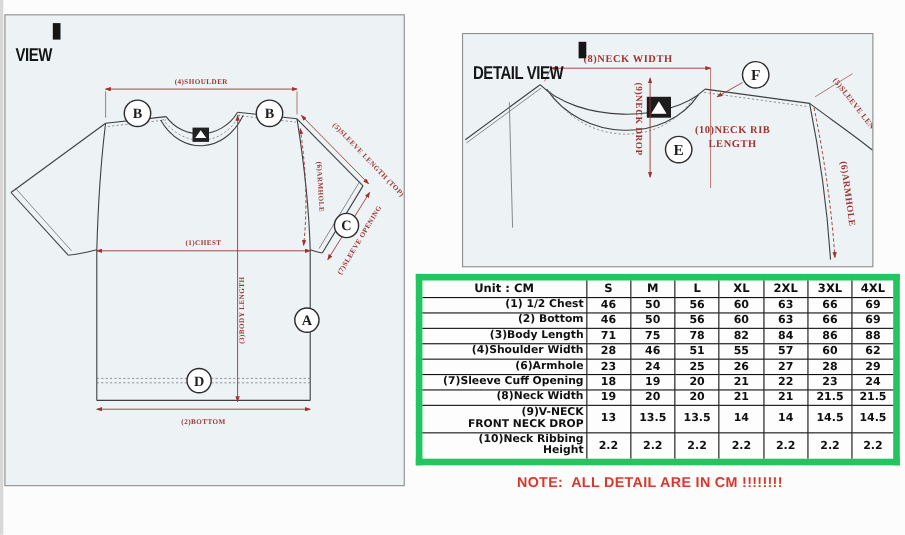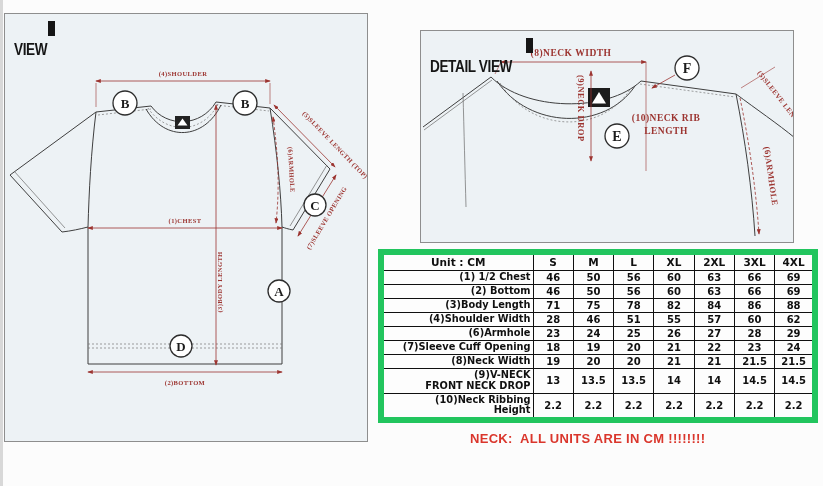--- a/index.html
+++ b/index.html
@@ -302,14 +302,14 @@
           <td class="val">2.2</td>
           <td class="val">2.2</td>
           <td class="val">2.2</td>
           <td class="val">2.2</td>
           <td class="val">2.2</td>
           <td class="val">2.2</td>
         </tr>
       </tbody>
   </table>
 
-  <div class="note">NECK:  ALL UNITS ARE IN CM !!!!!!!!</div>
+  <div class="note">NOTE:  ALL DETAIL ARE IN CM !!!!!!!!</div>
 </div>
 
 </body></html>

